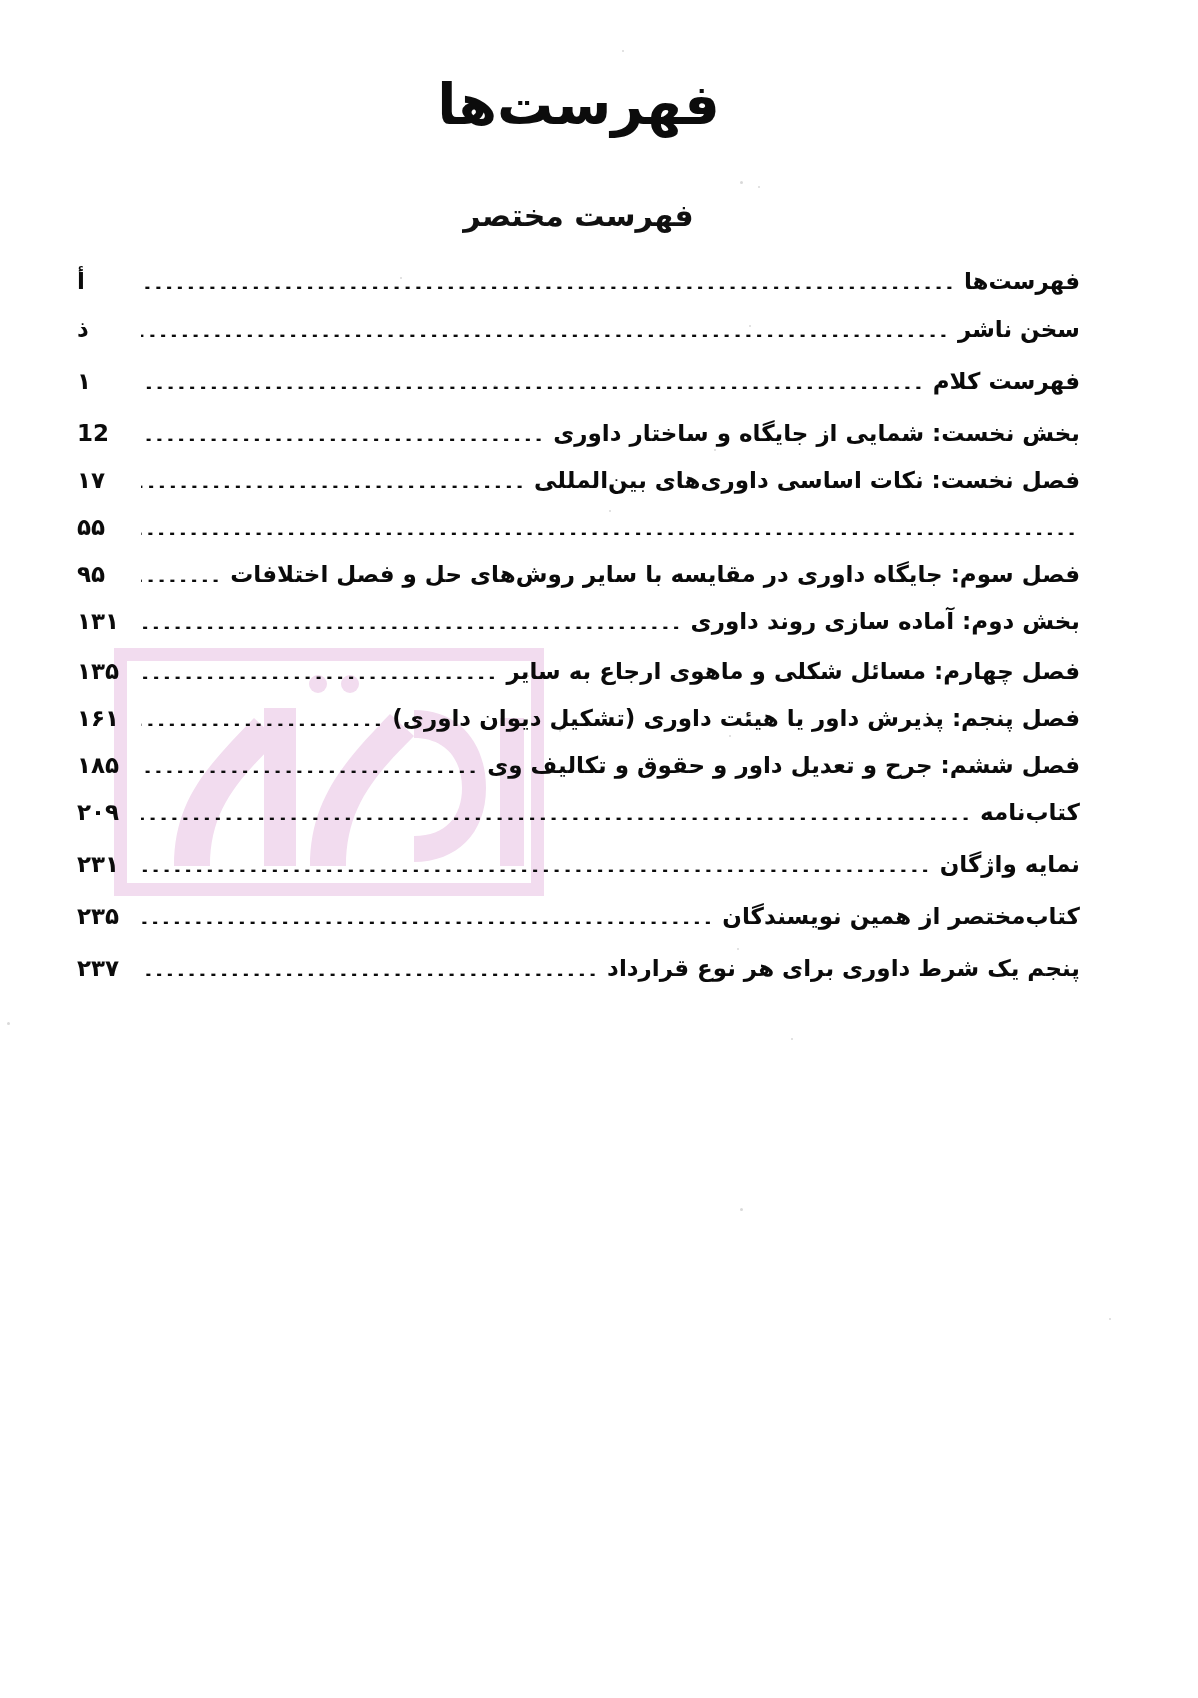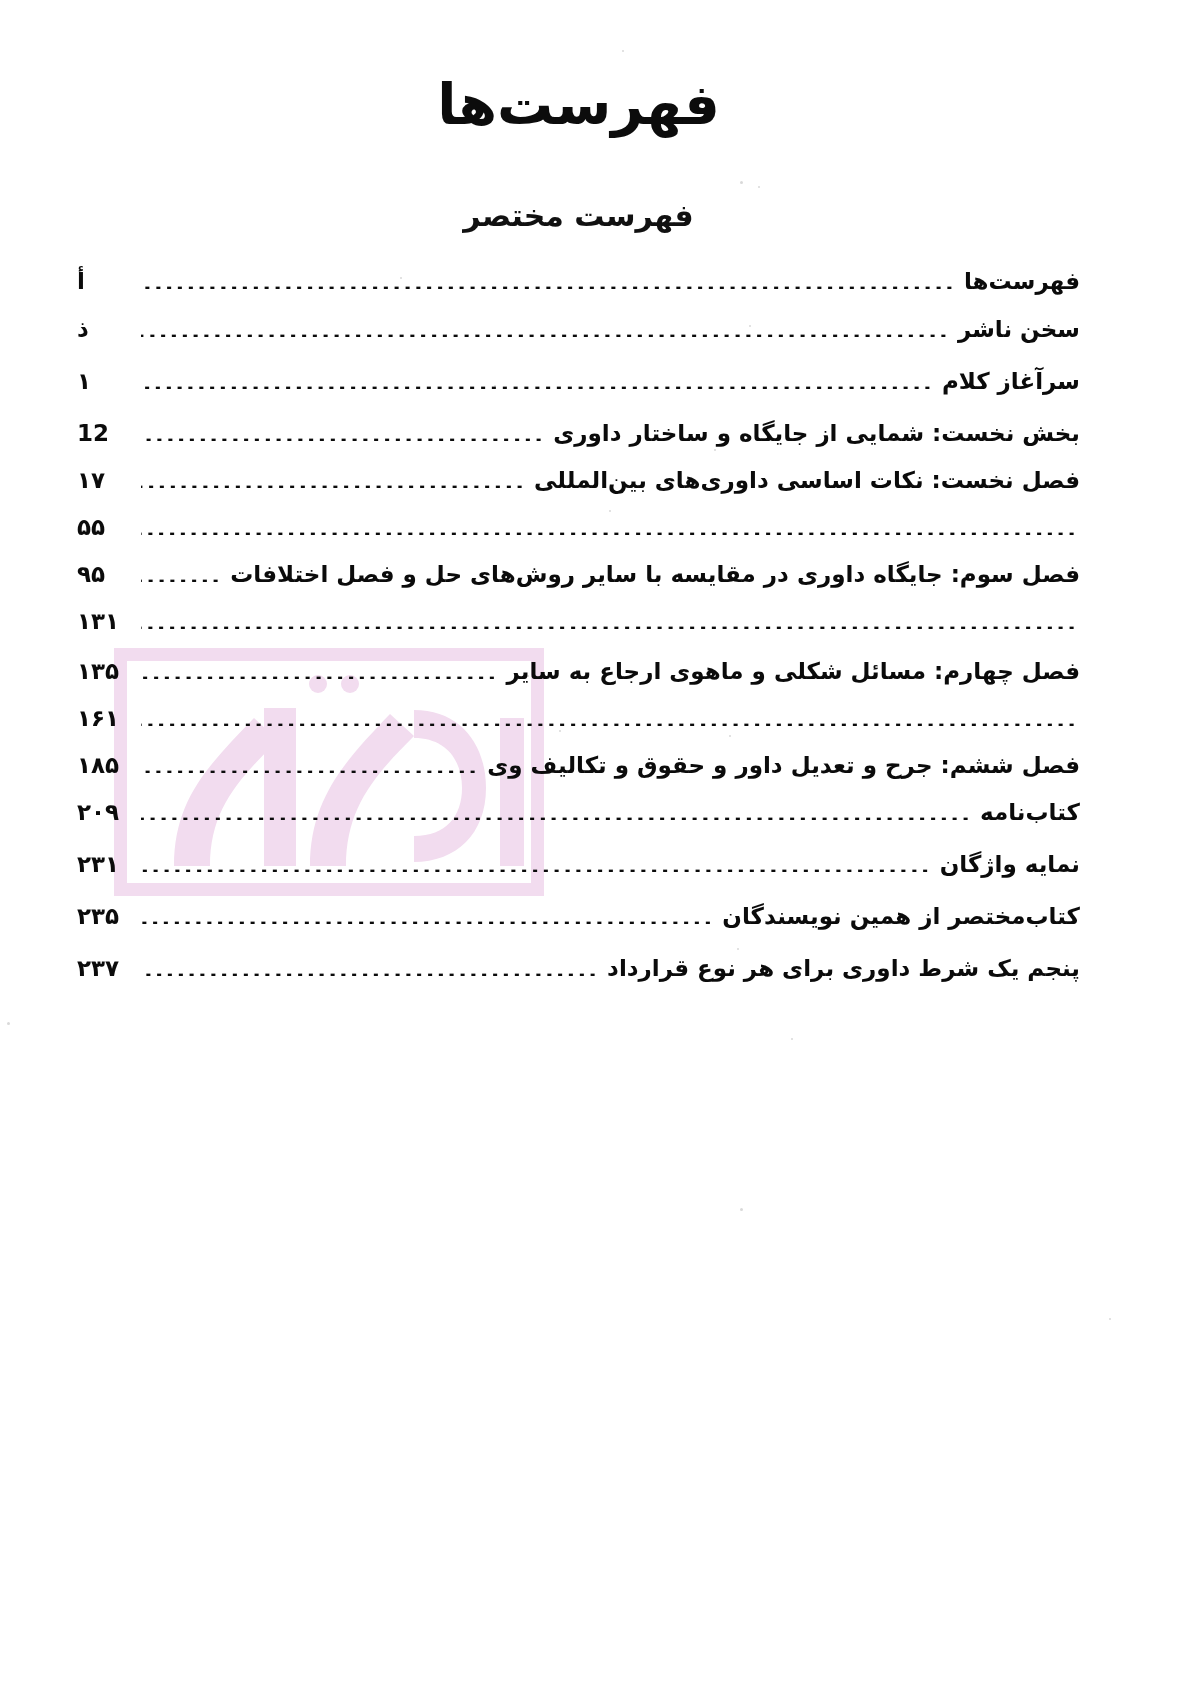--- a/index.html
+++ b/index.html
@@ -169,21 +169,21 @@
       <span class="toc-page">أ</span>
     </div>
 
     <div class="toc-row gap-lg">
       <span class="toc-title">سخن ناشر</span>
       <span class="toc-leader"></span>
       <span class="toc-page">ذ</span>
     </div>
 
     <div class="toc-row gap-lg">
-      <span class="toc-title">سرآغاز کلام</span>
+      <span class="toc-title">فهرست کلام</span>
       <span class="toc-leader"></span>
       <span class="toc-page">۱</span>
     </div>
 
     <div class="toc-row gap-md">
       <span class="toc-title">بخش نخست: شمایی از جایگاه و ساختار داوری</span>
       <span class="toc-leader"></span>
       <span class="toc-page">12</span>
     </div>
 
@@ -198,31 +198,33 @@
       <span class="toc-page">۵۵</span>
     </div>
 
     <div class="toc-row gap-md">
       <span class="toc-title">فصل سوم: جایگاه داوری در مقایسه با سایر روش‌های حل و فصل اختلافات</span>
       <span class="toc-leader"></span>
       <span class="toc-page">۹۵</span>
     </div>
 
     <div class="toc-row gap-sm">
+      <span class="toc-title">بخش دوم: آماده سازی روند داوری</span>
       <span class="toc-leader"></span>
       <span class="toc-page">۱۳۱</span>
     </div>
 
     <div class="toc-row gap-md">
       <span class="toc-title">فصل چهارم: مسائل شکلی و ماهوی ارجاع به سایر</span>
       <span class="toc-leader"></span>
       <span class="toc-page">۱۳۵</span>
     </div>
 
     <div class="toc-row gap-md">
+      <span class="toc-title">فصل پنجم: پذیرش داور یا هیئت داوری (تشکیل دیوان داوری)</span>
       <span class="toc-leader"></span>
       <span class="toc-page">۱۶۱</span>
     </div>
 
     <div class="toc-row gap-md">
       <span class="toc-title">فصل ششم: جرح و تعدیل داور و حقوق و تکالیف وی</span>
       <span class="toc-leader"></span>
       <span class="toc-page">۱۸۵</span>
     </div>
 

